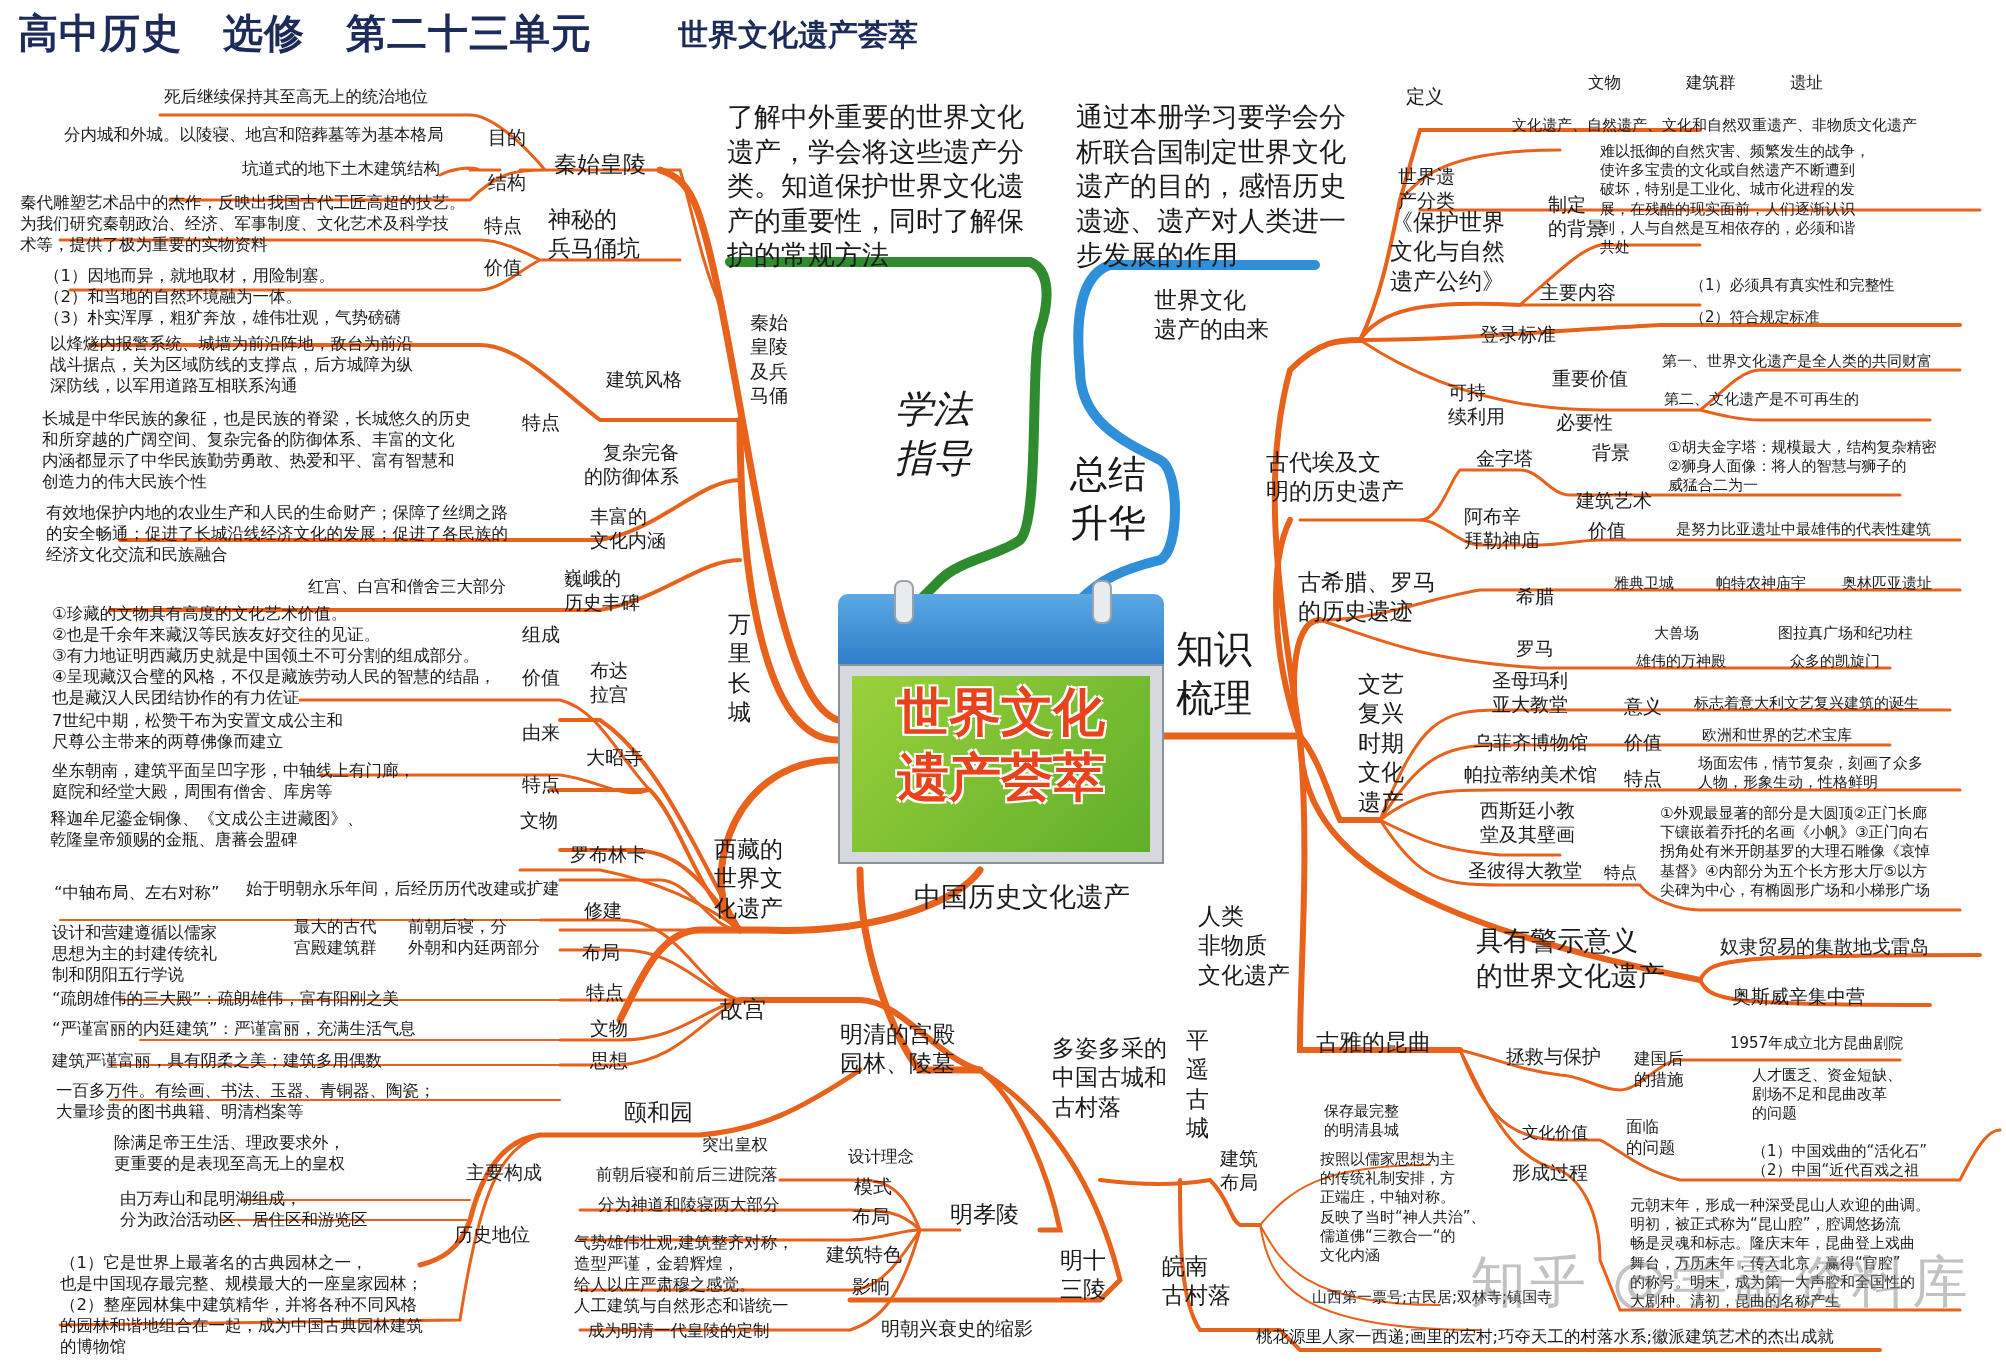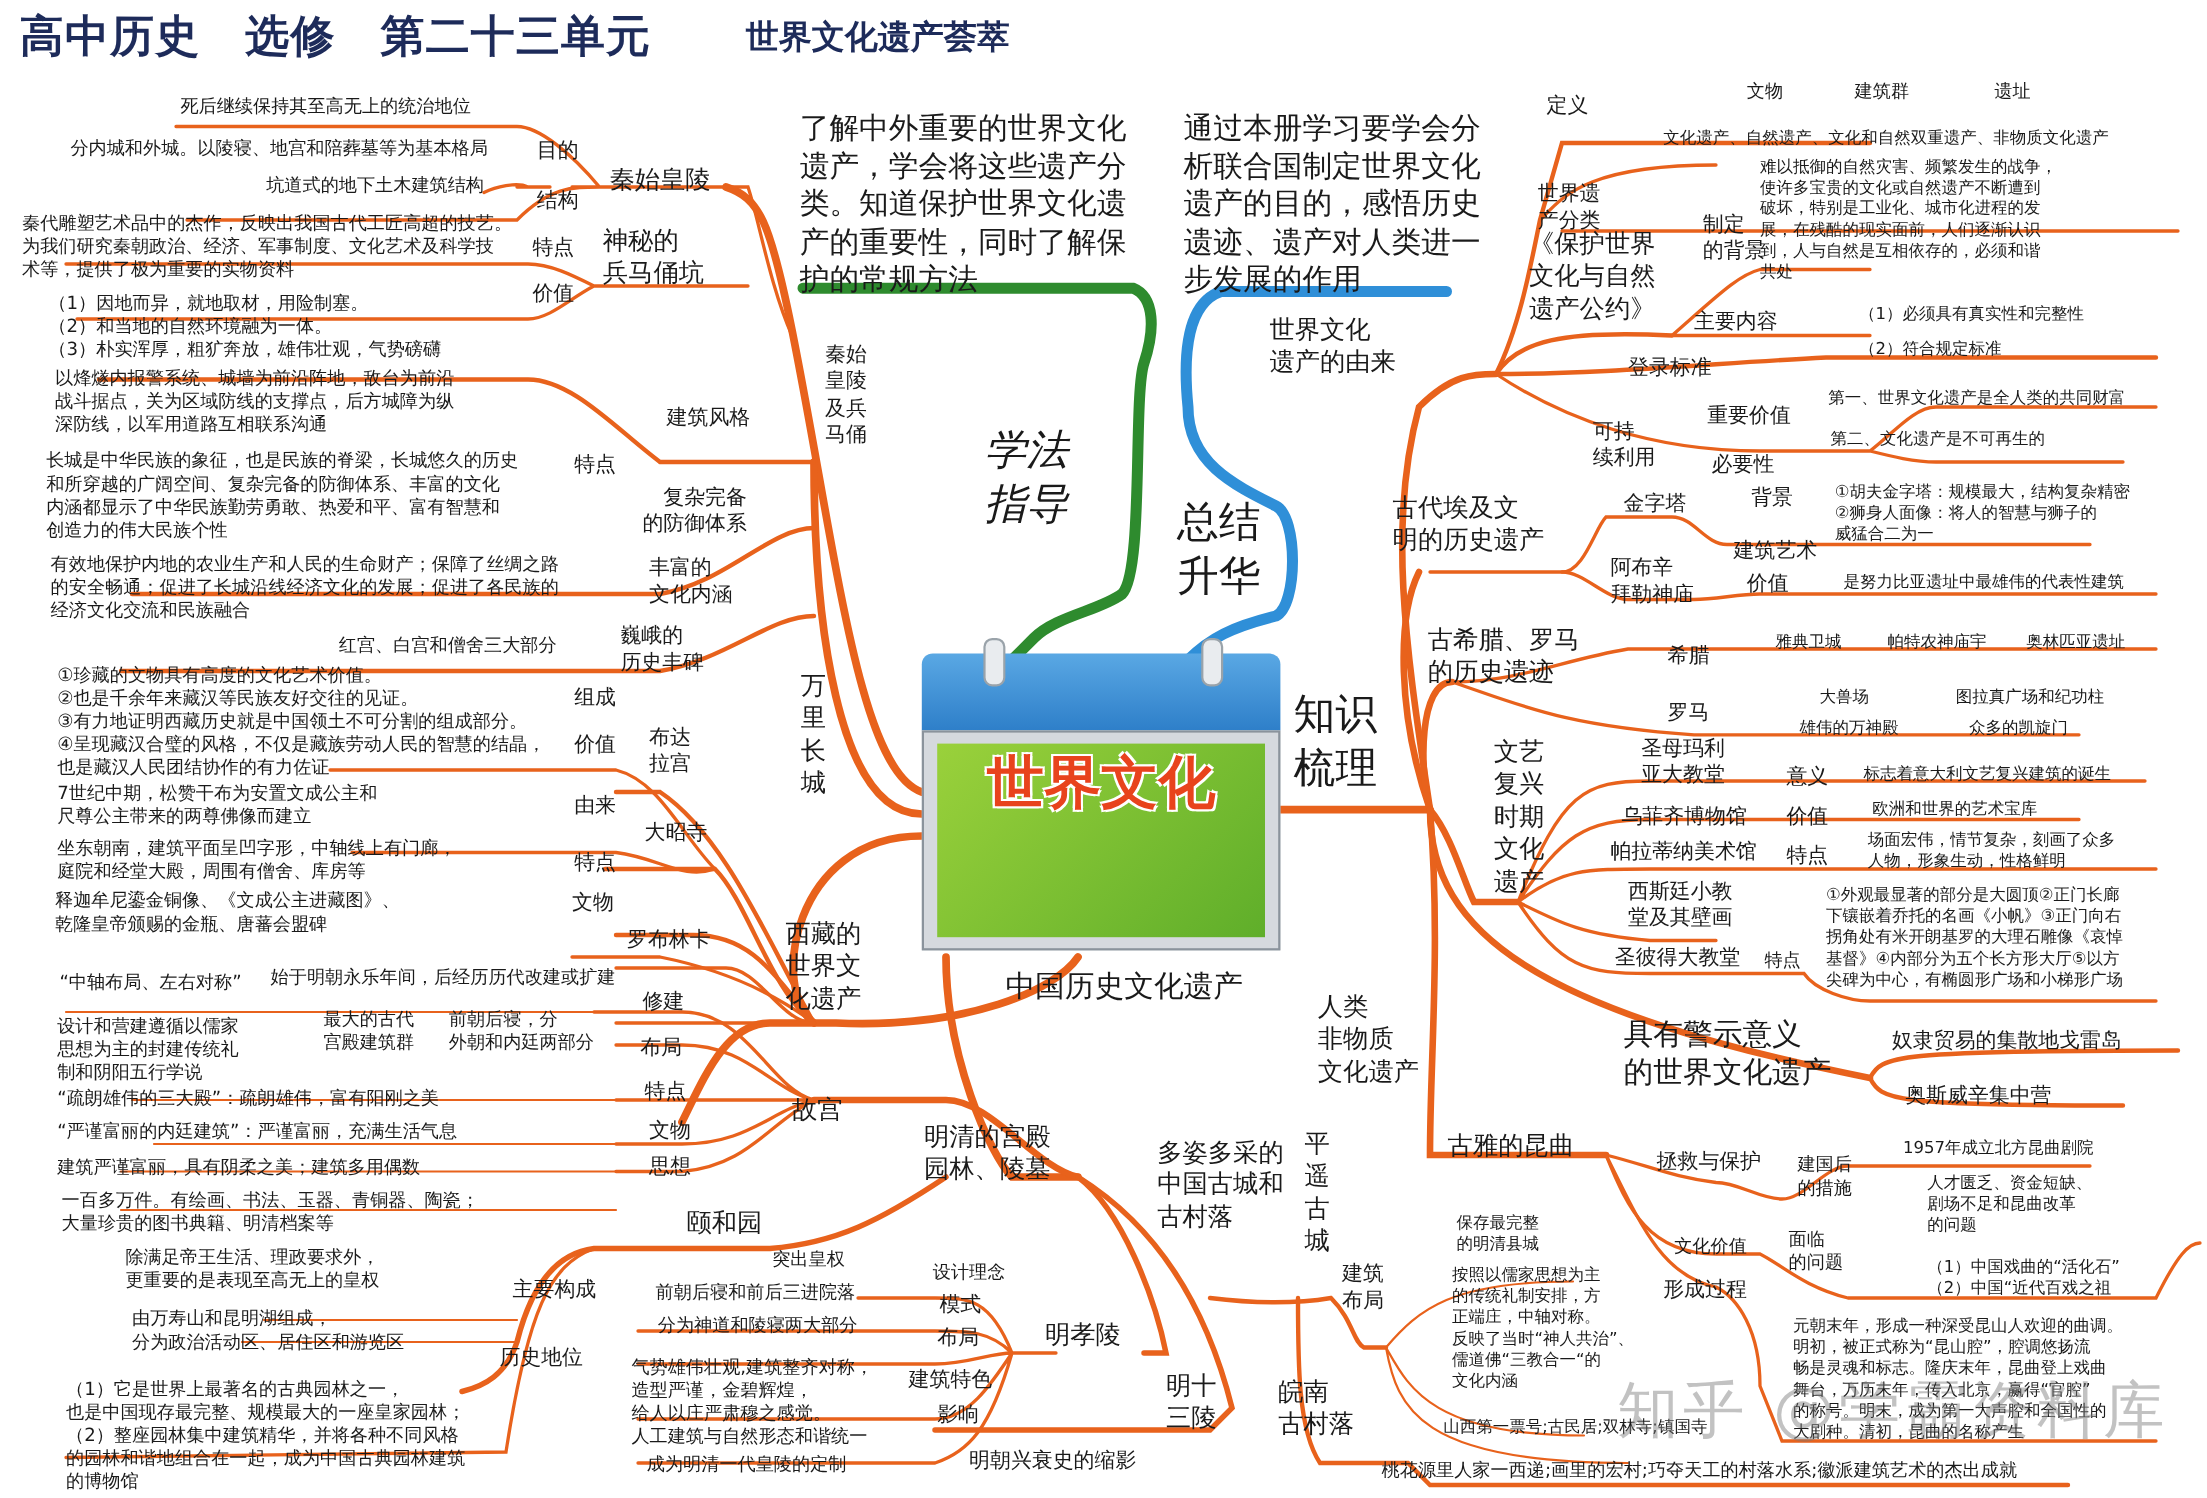--- a/index.html
+++ b/index.html
@@ -107,20 +107,21 @@
 
 <div class="calendar">
   <div class="cal-top"></div>
   <div class="cal-ring" style="left:56px;"></div>
   <div class="cal-ring" style="left:254px;"></div>
   <div class="cal-body">
     <div class="cal-green"></div>
   </div>
   <div class="cal-title" style="top:100px;">
     <div>世界文化</div>
+    <div>遗产荟萃</div>
   </div>
 </div>
 
 <div class="t xl" style="left:727px;top:100px;">了解中外重要的世界文化
 遗产，学会将这些遗产分
 类。知道保护世界文化遗
 产的重要性，同时了解保
 护的常规方法</div>
 <div class="t xxl" style="left:895px;top:385px;font-style:italic;">学法
 指导</div>
@@ -260,21 +261,21 @@
 
 <div class="t l" style="left:1060px;top:1246px;">明十
 三陵</div>
 <div class="t m" style="left:854px;top:1316px;margin-left:27px;">明朝兴衰史的缩影</div>
 
 <div class="t l" style="left:1154px;top:286px;">世界文化
 遗产的由来</div>
 <div class="t m" style="left:1406px;top:84px;">定义</div>
 <div class="t s" style="left:1588px;top:72px;">文物</div>
 <div class="t s" style="left:1686px;top:72px;">建筑群</div>
-<div class="t s" style="left:1790px;top:72px;margin-left:23px;">遗址</div>
+<div class="t s" style="left:1790px;top:72px;">遗址</div>
 <div class="t m" style="left:1398px;top:144px;margin-top:20px;">世界遗
 产分类</div>
 <div class="t xs" style="left:1512px;top:116px;">文化遗产、自然遗产、文化和自然双重遗产、非物质文化遗产</div>
 <div class="t l" style="left:1390px;top:208px;">《保护世界
 文化与自然
 遗产公约》</div>
 <div class="t m" style="left:1548px;top:192px;">制定
 的背景</div>
 <div class="t xs" style="left:1600px;top:142px;">难以抵御的自然灾害、频繁发生的战争，
 使许多宝贵的文化或自然遗产不断遭到

